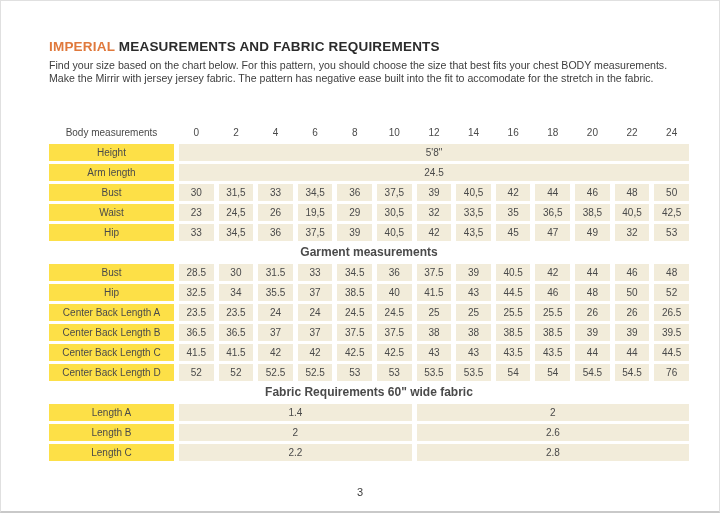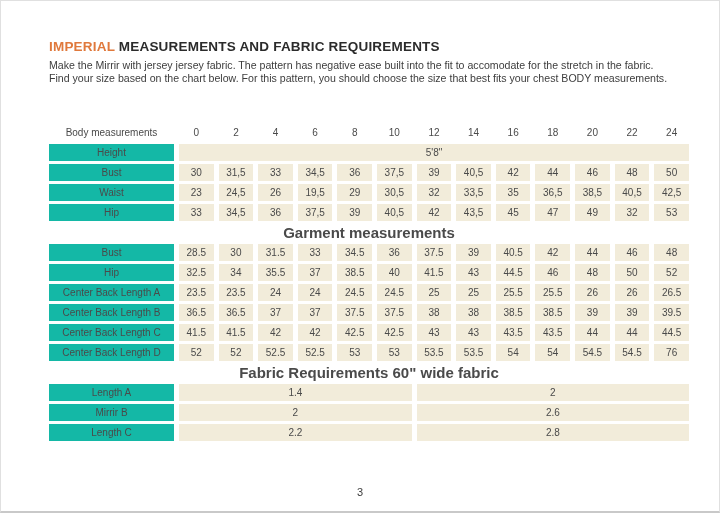--- a/index.html
+++ b/index.html
@@ -51,21 +51,21 @@
   table.meas td{
     height:17px;
     line-height:17px;
     padding:0;
     text-align:center;
     color:#4a4a4a;
     overflow:hidden;
     white-space:nowrap;
   }
   td.t-label{
-    background:#14b8a6;
+    background:#fde047;
     text-align:left;
     padding-left:8px;
     color:#3d3d3d;
   }
   td.t-val, td.t-span{ background:#f2ecda; }
   td.t-head{
     background:transparent;
     color:#3d3d3d;
   }
   td.t-head-label{
@@ -75,41 +75,41 @@
     color:#3d3d3d;
   }
   td.t-section{
     background:transparent;
     text-align:left;
     padding-left:8px;
     font-weight:bold;
     color:#2f2f2f;
     height:19px;
     line-height:19px;
-    font-size:15px;
+    font-size:12px;
   }
   .page-number{
     position:absolute;
     bottom:13px; left:0; right:0;
     text-align:center;
     font-size:11px;
     color:#3d3d3d;
   }
 </style>
 </head>
 <body>
 
 <div class="page">
   <div class="content">
 
     <h1 class="page-title"><span class="accent">IMPERIAL</span><span> MEASUREMENTS AND FABRIC REQUIREMENTS</span></h1>
 
     <p class="intro">
+      <span>Find your size based on the chart below. For this pattern, you should choose the size that best fits your chest BODY measurements.</span>
       <span>Make the Mirrir with jersey jersey fabric. The pattern has negative ease built into the fit to accomodate for the stretch in the fabric.</span>
-      <span>Find your size based on the chart below. For this pattern, you should choose the size that best fits your chest BODY measurements.</span>
     </p>
 
     <div class="table-wrap">
       <table class="meas">
         <colgroup id="cols">
             <col style="width: 125px;">
             <col>
             <col>
             <col>
             <col>
@@ -138,20 +138,24 @@
               <td class="t-head">18</td>
               <td class="t-head">20</td>
               <td class="t-head">22</td>
               <td class="t-head">24</td>
             </tr>
             <tr>
               <td class="t-label">Height</td>
               <td class="t-span" colspan="13">5'8"</td>
             </tr>
             <tr>
+              <td class="t-label">Arm length</td>
+              <td class="t-span" colspan="13">24.5</td>
+            </tr>
+            <tr>
               <td class="t-label">Bust</td>
               <td class="t-val">30</td>
               <td class="t-val">31,5</td>
               <td class="t-val">33</td>
               <td class="t-val">34,5</td>
               <td class="t-val">36</td>
               <td class="t-val">37,5</td>
               <td class="t-val">39</td>
               <td class="t-val">40,5</td>
               <td class="t-val">42</td>
@@ -293,21 +297,21 @@
             </tr>
             <tr>
               <td class="t-section" colspan="14">Fabric Requirements 60" wide fabric</td>
             </tr>
             <tr>
               <td class="t-label">Length A</td>
               <td class="t-span" colspan="6">1.4</td>
               <td class="t-span" colspan="7">2</td>
             </tr>
             <tr>
-              <td class="t-label">Mirrir B</td>
+              <td class="t-label">Length B</td>
               <td class="t-span" colspan="6">2</td>
               <td class="t-span" colspan="7">2.6</td>
             </tr>
             <tr>
               <td class="t-label">Length C</td>
               <td class="t-span" colspan="6">2.2</td>
               <td class="t-span" colspan="7">2.8</td>
             </tr>
           </tbody>
       </table>

